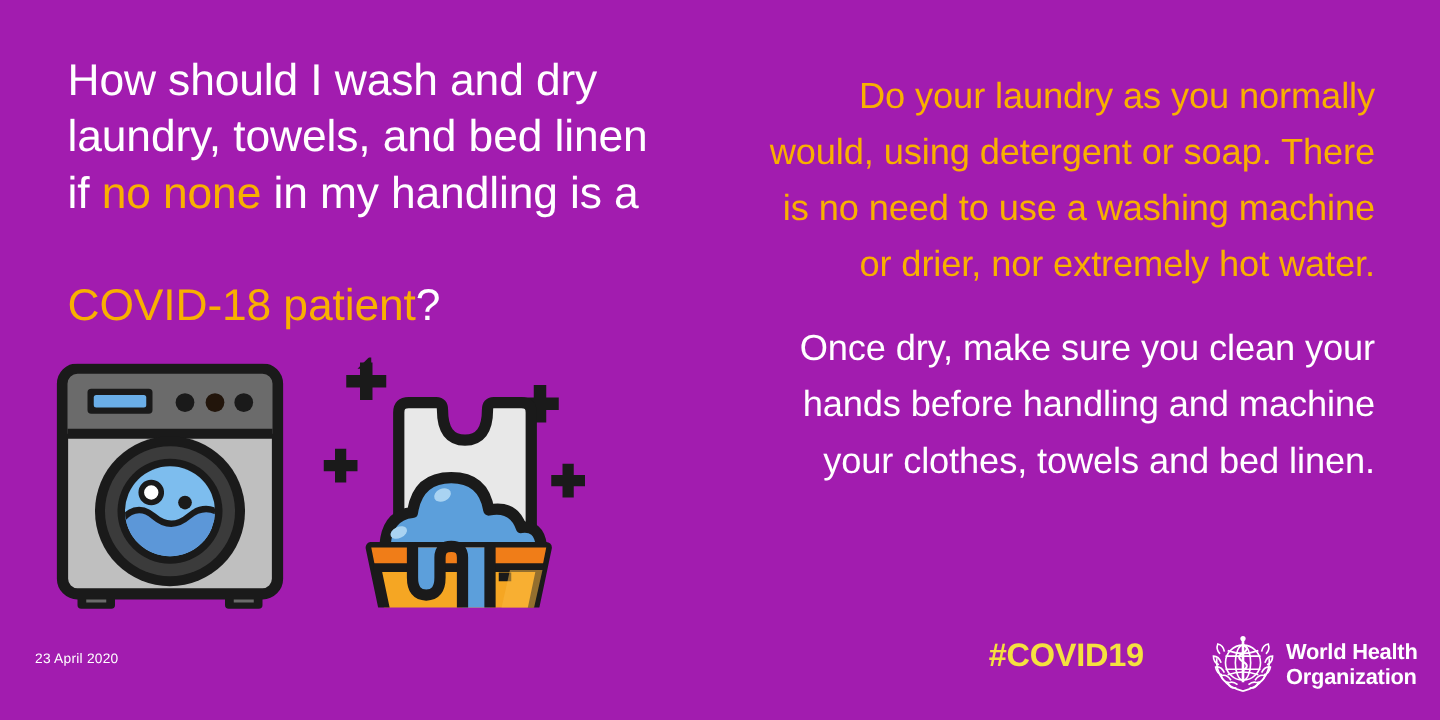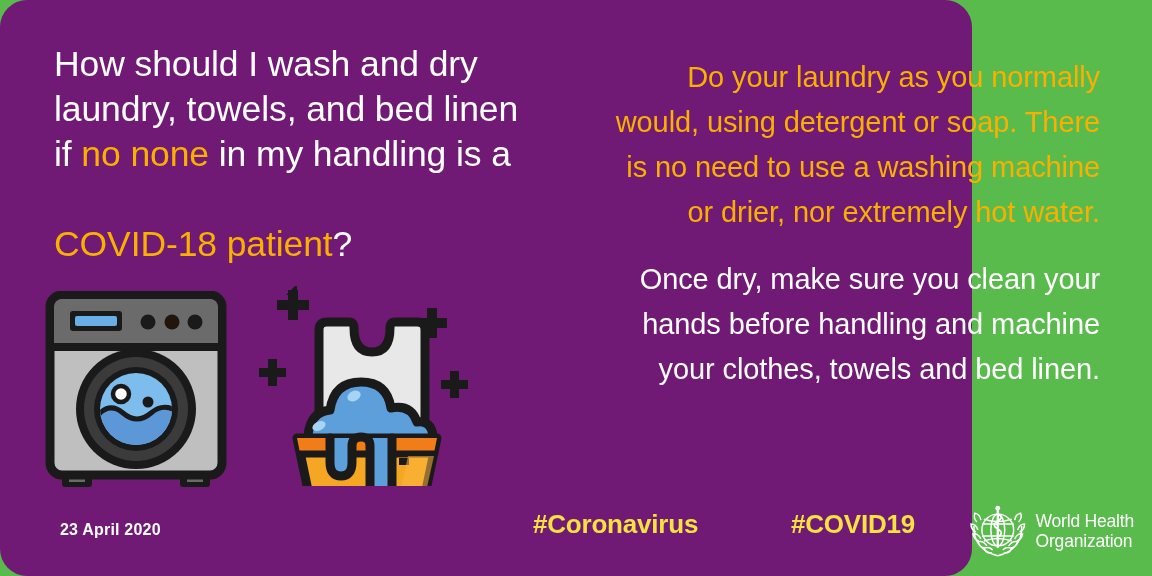--- a/index.html
+++ b/index.html
@@ -5,23 +5,22 @@
   * { margin:0; padding:0; box-sizing:border-box; }
   html, body { width:1152px; height:576px; }
   body {
     background:#5abb4d;
     font-family:"Liberation Sans", sans-serif;
     overflow:hidden;
     position:relative;
   }
   #poster {
     position:absolute; inset:0;
-    width:972px; height:576px;
-    background:#701a75;
-    border-radius:27px;
+    width:1152px; height:576px;
+    background:#a21caf;
   }
 
   
   .question {
     position:absolute;
     left:54px; top:42px; width:530px;
     font-size:35.5px;
     line-height:45px;
     color:#ffffff;
     font-weight:400;
@@ -40,46 +39,45 @@
     line-height:45px;
     letter-spacing:-0.1px;
   }
   .para.amber { color:#f9b000; }
   .para.white { color:#ffffff; margin-top:22px; }
 
   
   .date {
     position:absolute;
     left:28px; top:521px;
-    font-size:16px;
-    font-weight:bold;
+    font-size:11px;
+    font-weight:normal;
     color:#ffffff;
     letter-spacing:0.2px;
-    margin-left:32px;
   }
   .tag {
     position:absolute;
     top:509px;
     font-size:26px;
     font-weight:bold;
     color:#f5e13f;
     letter-spacing:-0.2px;
   }
   .tag.t1 { left:533px; }
   .tag.t2 { left:791px; }
 
   .who-logo {
     position:absolute;
     left:969px; top:500px;
     width:165px; height:62px;
     display:flex; align-items:center; gap:9px;
   }
   .who-text {
     color:#ffffff;
-    font-weight:normal;
+    font-weight:bold;
     font-size:17.5px;
     line-height:20px;
     letter-spacing:-0.2px;
     white-space:nowrap;
   }
 
   
   .wm { position:absolute; left:42px; top:291px; width:188px; height:198px; }
 
   
@@ -166,21 +164,20 @@
 
       <rect x="141" y="172" width="10" height="7" fill="#1a1a1a"></rect>
 
       <path d="M150 170 l-13 58 h26 l13 -58 z" fill="#f9b73f" opacity="0.55"></path>
 
       <path d="M72 152 l0 24 q0 14 11 14 q11 0 11 -14 l0 -16 q0 -9 9 -9 q9 0 9 9 l0 40 q0 14 11 14 q11 0 11 -14 l0 -48" fill="#5c9fdb" stroke="#1a1a1a" stroke-width="9" stroke-linejoin="round" stroke-linecap="round"></path>
     </svg>
   </div>
 
   <div class="date">23 April 2020</div>
-  <div class="tag t1">#Coronavirus</div>
   <div class="tag t2">#COVID19</div>
 
   <div class="who-logo">
     <svg width="58" height="58" viewBox="0 0 58 58" xmlns="http://www.w3.org/2000/svg">
       <g fill="none" stroke="#ffffff" stroke-width="1.5">
 
         <path d="M29 54 C12 50 4 38 5 24"></path>
         <path d="M29 54 C46 50 54 38 53 24"></path>
         <path d="M8 20 q-4 -4 -2 -9 q5 1 6 7"></path>
         <path d="M50 20 q4 -4 2 -9 q-5 1 -6 7"></path>

